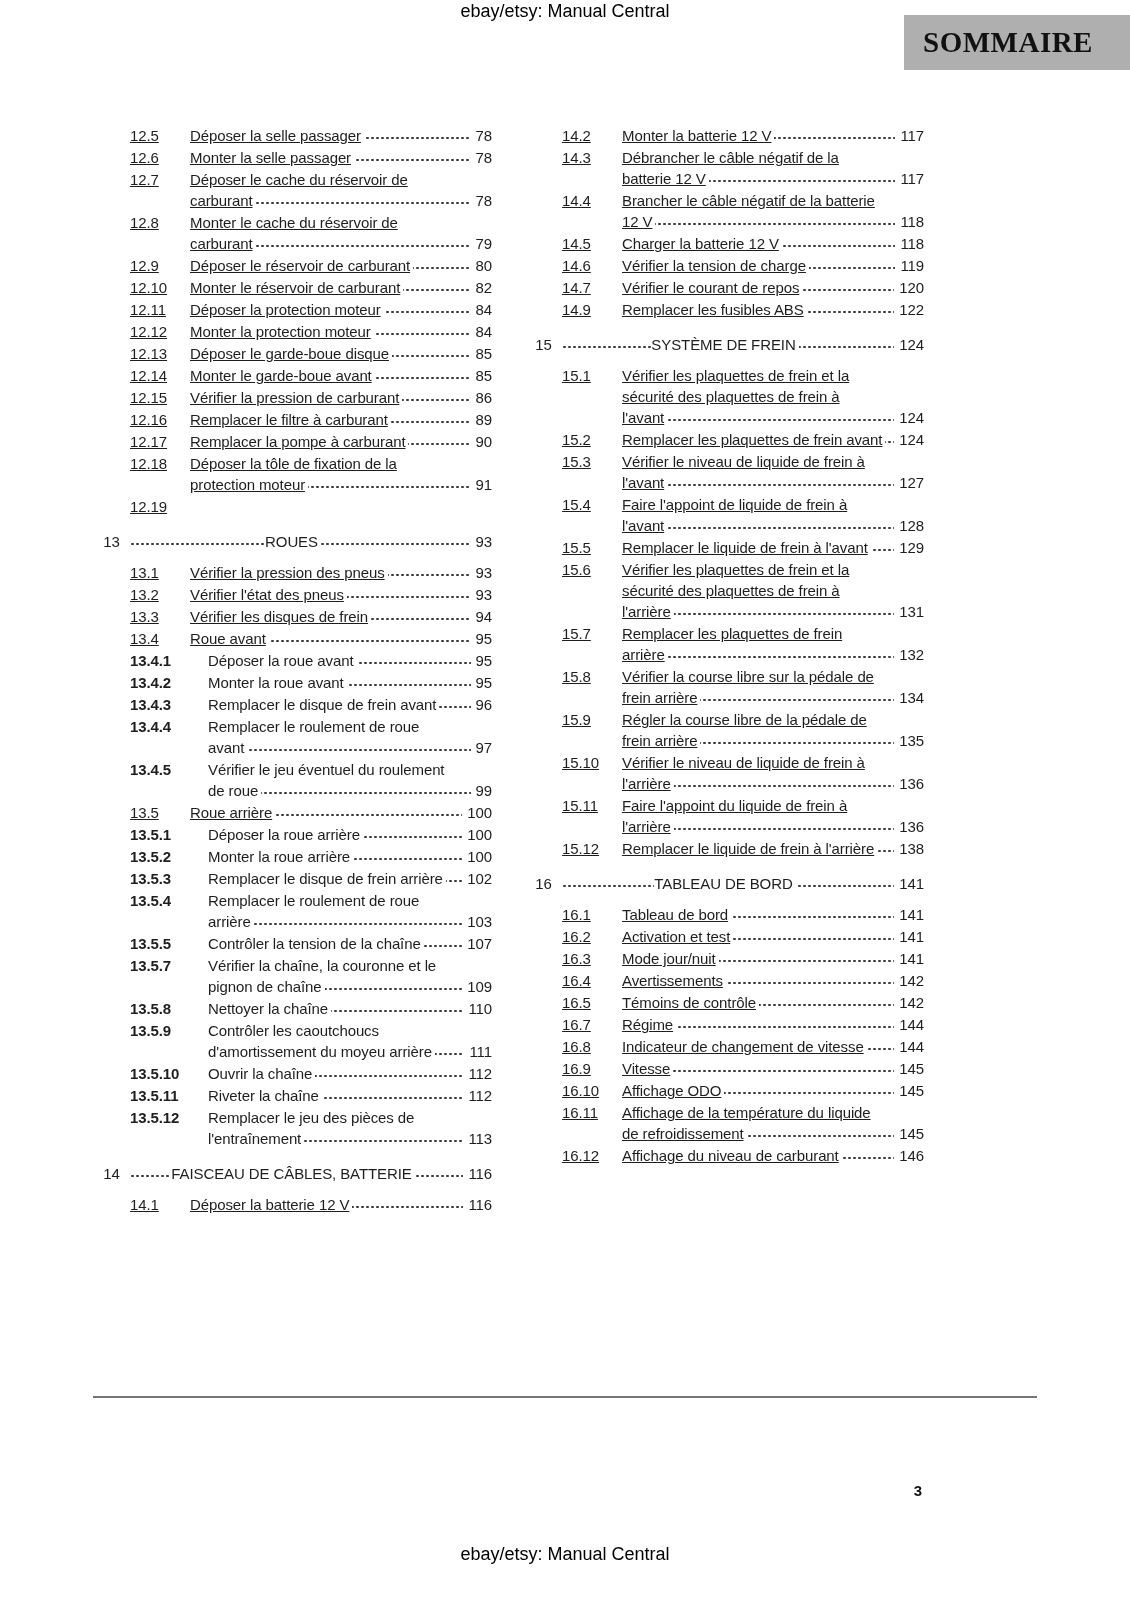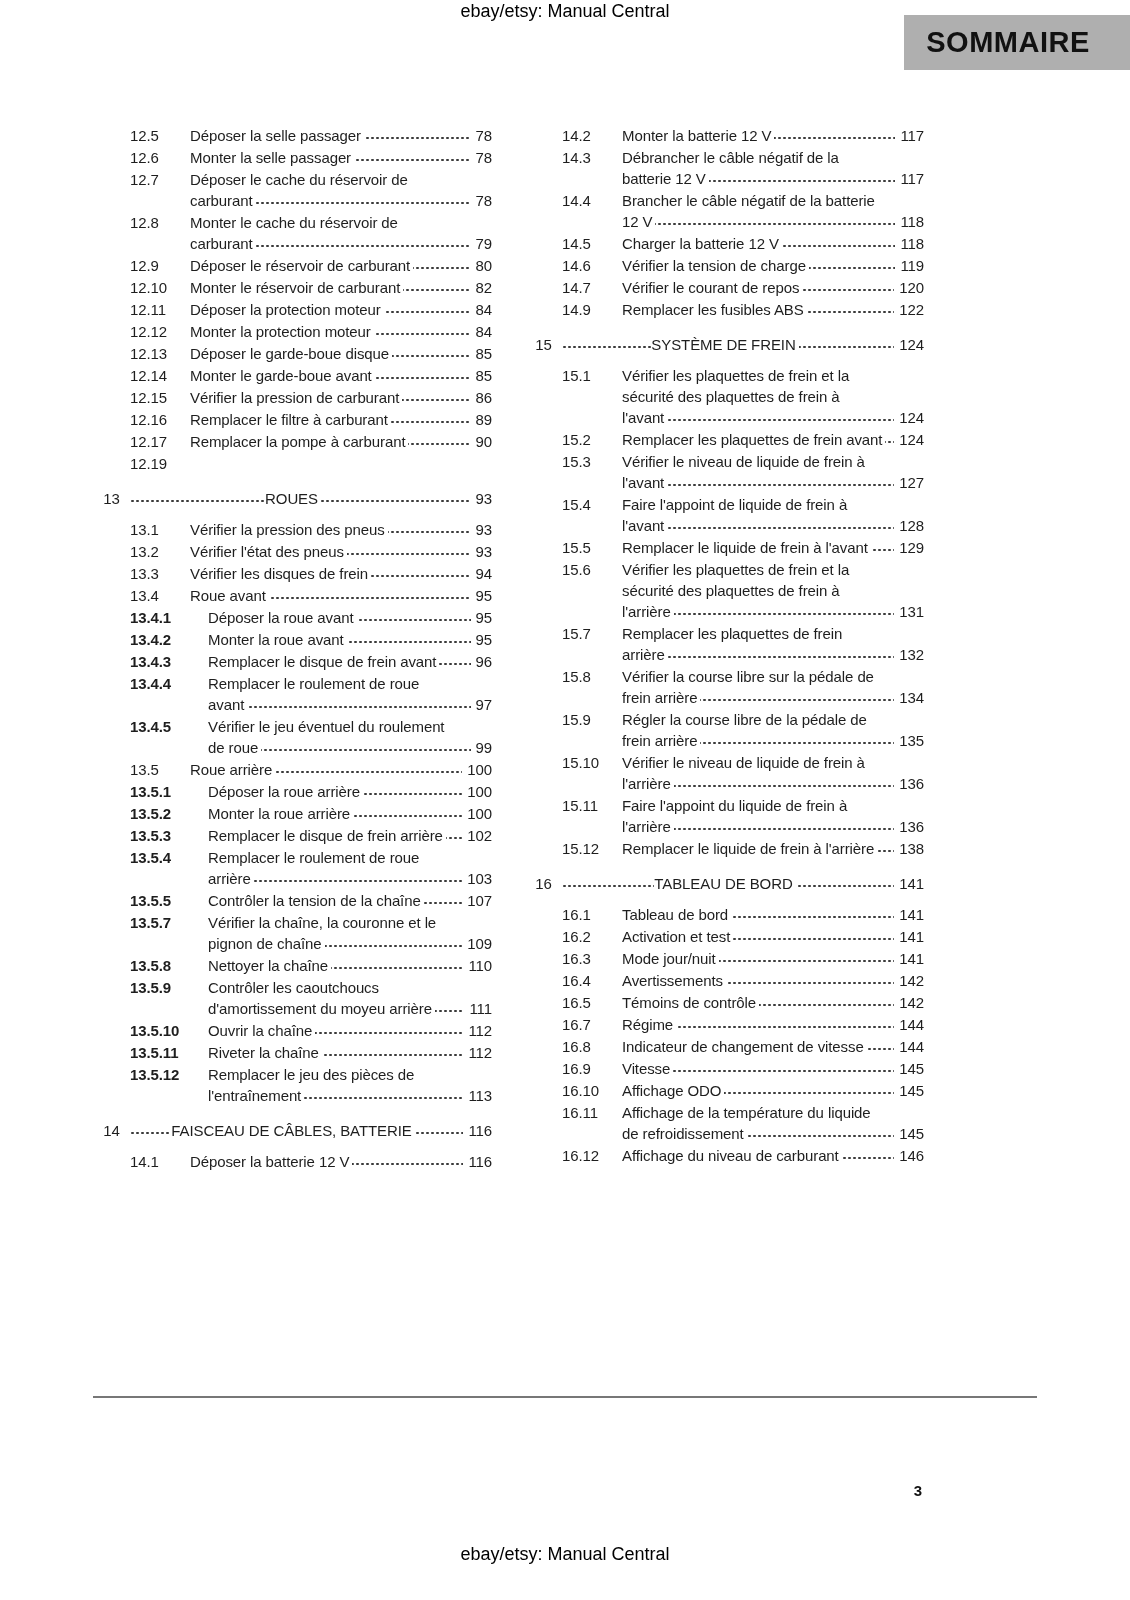--- a/index.html
+++ b/index.html
@@ -20,39 +20,40 @@
   .sommaire-box {
     position: absolute; top: 15px; right: 0;
     width: 226px; height: 55px;
     background: #afafaf;
     display: flex; align-items: center; justify-content: center;
     padding-right: 18px;
   }
   .sommaire-text {
     font-size: 29px; font-weight: bold; color: #111;
     letter-spacing: 0.5px;
+    font-family: Liberation Serif, serif;
   }
 
   
   .content {
     position: absolute; top: 125px; left: 93px;
     width: 832px;
     display: flex; gap: 33px;
   }
   .col { width: 399px; flex: none; }
 
   .entry {
     display: flex;
     font-size: 15px; line-height: 21px;
     letter-spacing: -0.1px;
     margin-bottom: 1px;
     color: #1e1e1e;
   }
   .entry .num { flex: none; display: block; }
-  .entry.l2 { padding-left: 37px; }
+  .entry.l2 { padding-left: 37px; text-decoration: underline; }
   .entry.l2 .num { width: 60px; }
   .entry.l3 { padding-left: 37px; }
   .entry.l3 .num { width: 78px; font-weight: bold; }
   .entry.chapter { margin-top: 14px; margin-bottom: 10px; text-align: center; }
   .entry.chapter .num { width: 37px; }
 
   .body {
     flex: 1; display: block; position: relative;
     padding-right: 36px;
     background-image: radial-gradient(circle, #3a3a3a 1.05px, rgba(0,0,0,0) 1.35px);
@@ -136,20 +137,24 @@
       </div>
       <div class="entry l2">
         <span class="num">12.16</span>
         <span class="body"><span class="label">Remplacer le filtre à carburant</span><span class="page-num">89</span></span>
       </div>
       <div class="entry l2">
         <span class="num">12.17</span>
         <span class="body"><span class="label">Remplacer la pompe à carburant</span><span class="page-num">90</span></span>
       </div>
       <div class="entry l2">
+        <span class="num">12.18</span>
+        <span class="body"><span class="label">Déposer la tôle de fixation de la protection moteur</span><span class="page-num">91</span></span>
+      </div>
+      <div class="entry l2">
         <span class="num">12.19</span>
       </div>
       <div class="entry chapter">
         <span class="num">13</span>
         <span class="body"><span class="label">ROUES</span><span class="page-num">93</span></span>
       </div>
       <div class="entry l2">
         <span class="num">13.1</span>
         <span class="body"><span class="label">Vérifier la pression des pneus</span><span class="page-num">93</span></span>
       </div>

